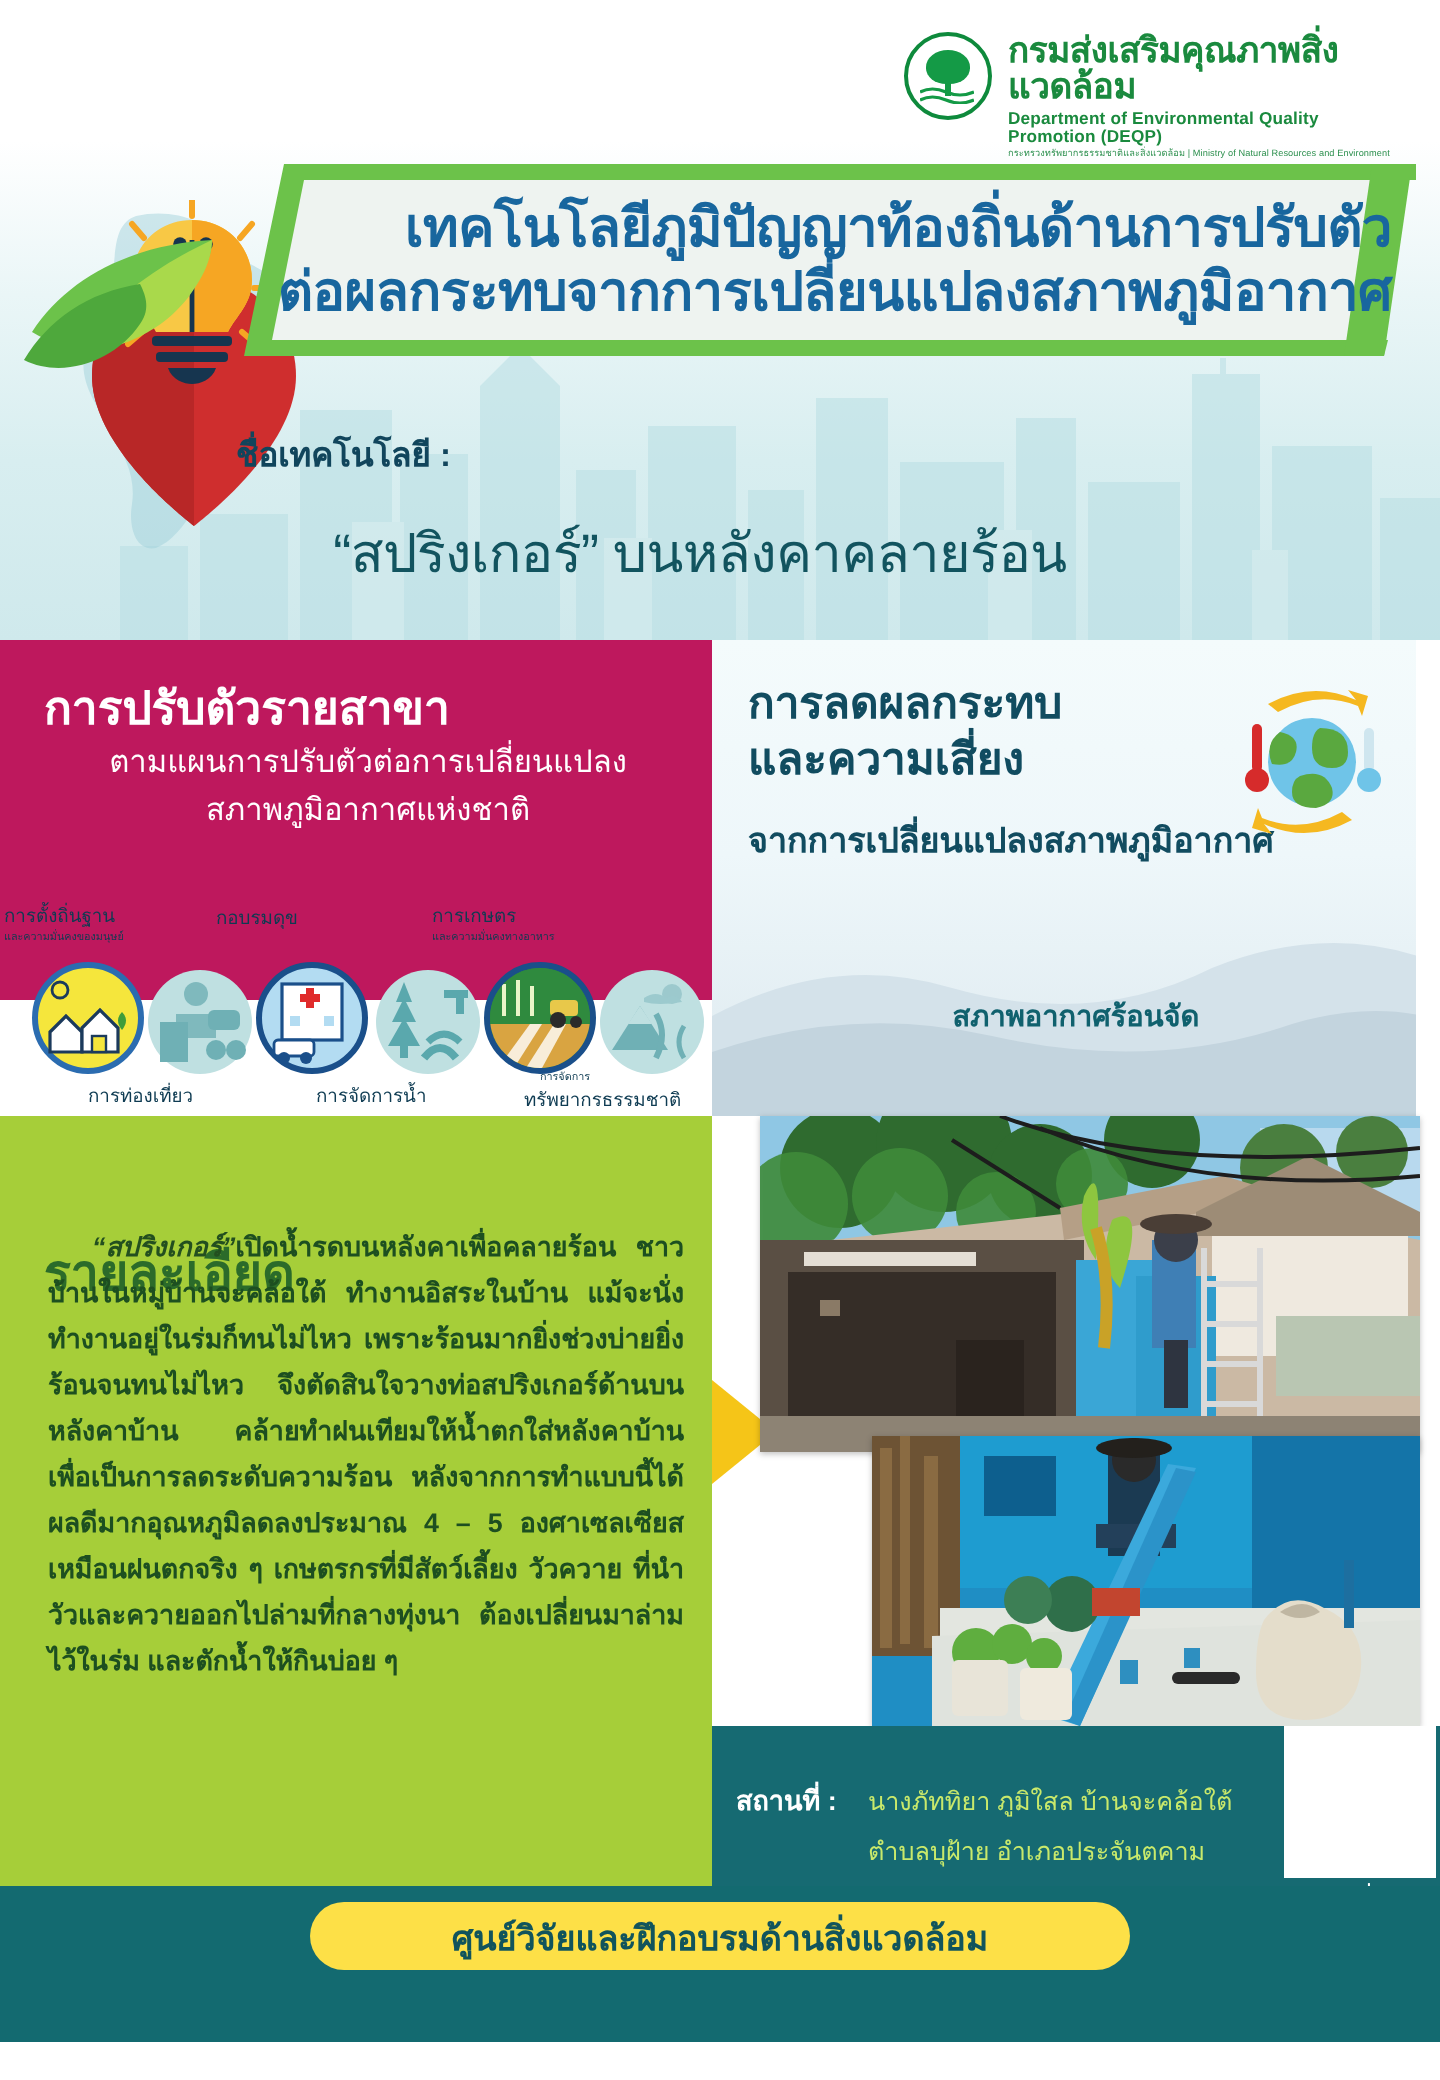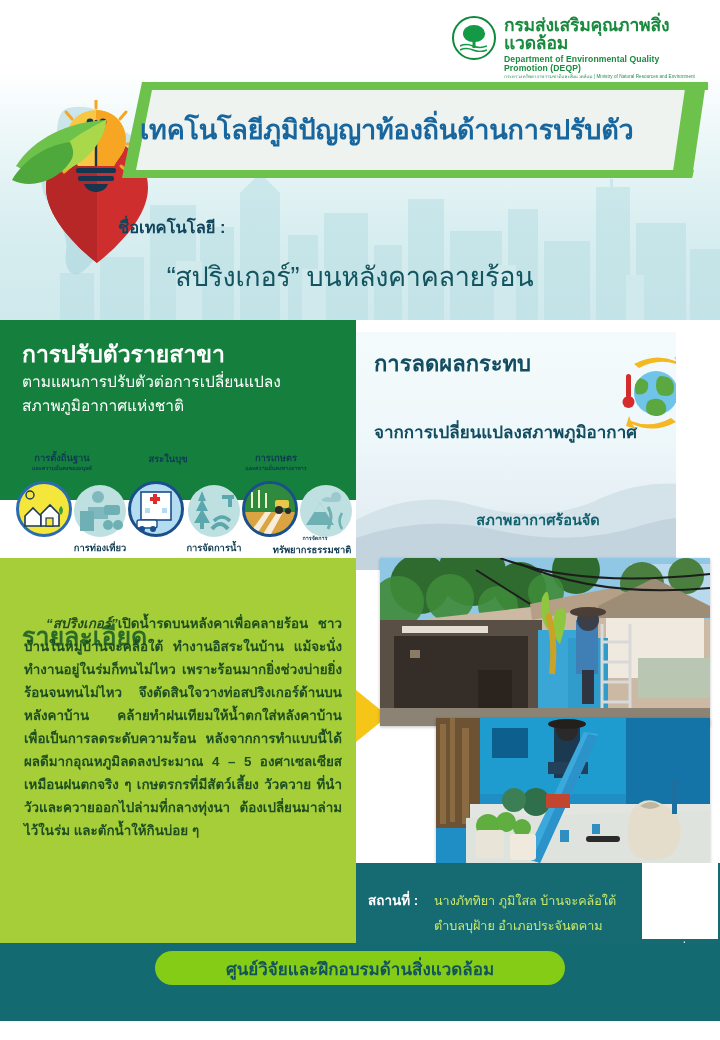--- a/index.html
+++ b/index.html
@@ -40,40 +40,40 @@
   .ribbon{position:absolute;left:128px;top:82px;width:576px;height:96px;
     background:#eef3f0;
     clip-path:polygon(22px 0,576px 0,560px 96px,6px 96px);
     box-shadow:0 2px 4px rgba(0,0,0,.08);}
   .ribbon-edge{position:absolute;left:122px;top:82px;width:586px;height:96px;
     background:#6cc24a;
     clip-path:polygon(20px 0,586px 0,586px 8px,30px 8px,14px 88px,572px 88px,570px 96px,0 96px);}
   .ribbon-r{position:absolute;left:672px;top:82px;width:34px;height:96px;background:#6cc24a;
     clip-path:polygon(14px 0,34px 0,20px 96px,0 96px);}
   .title{position:absolute;left:140px;top:88px;width:556px;height:86px;
-    display:flex;flex-direction:column;justify-content:center;align-items:flex-start;}
+    display:flex;flex-direction:column;justify-content:center;align-items:flex-end;}
   .title-l1,.title-l2{color:#18669e;font-weight:bold;font-size:27px;line-height:1.18;white-space:nowrap;letter-spacing:-.2px;}
 
   .techlabel{position:absolute;left:118px;top:214px;font-size:16.5px;font-weight:bold;color:#11455c;}
   .techname{position:absolute;left:0;top:255px;width:700px;text-align:center;
     font-size:27px;font-weight:normal;color:#12545f;letter-spacing:-.3px;}
 
   
-  .leftpanel{position:absolute;left:0;top:320px;width:356px;height:180px;background:#15803d;}
+  .leftpanel{position:absolute;left:0;top:320px;width:356px;height:180px;background:#be185d;text-align:center;}
   .lp-h1{position:absolute;left:22px;top:16px;font-size:23px;font-weight:bold;color:#ffffff;}
   .lp-h2{position:absolute;left:22px;top:50px;width:324px;font-size:15.5px;font-weight:normal;color:#ffffff;line-height:1.52;}
 
   .iconrow{position:absolute;left:4px;top:452px;width:352px;height:104px;}
   .ic{position:absolute;border-radius:50%;}
-  .iclbl{position:absolute;text-align:center;font-weight:bold;color:#0e3b52;white-space:nowrap;}
+  .iclbl{position:absolute;font-weight:normal;color:#0e3b52;white-space:nowrap;}
   .iclbl.big{font-size:9.4px;}
   .iclbl.sml{font-size:5.4px;}
 
-  .rightpanel{position:absolute;left:356px;top:320px;width:320px;height:238px;
-    background:linear-gradient(180deg,#f4fbfc 0%,#eef7fa 45%,#dde9ef 100%);overflow:hidden;margin-top:12px;}
+  .rightpanel{position:absolute;left:356px;top:320px;width:352px;height:238px;
+    background:linear-gradient(180deg,#f4fbfc 0%,#eef7fa 45%,#dde9ef 100%);overflow:hidden;}
   .rp-hills{position:absolute;left:0;bottom:0;width:364px;height:120px;}
   .rp-h1{position:absolute;left:18px;top:18px;font-size:22px;font-weight:bold;color:#114c60;line-height:1.28;}
   .rp-h2{position:absolute;left:18px;top:86px;font-size:17px;font-weight:bold;color:#114c60;}
   .rp-globe{position:absolute;left:250px;top:22px;width:96px;height:78px;}
   .rp-cap{position:absolute;left:0;top:176px;width:364px;text-align:center;
     font-size:14.5px;font-weight:bold;color:#10616e;}
 
   
   .detail{position:absolute;left:0;top:558px;width:356px;height:385px;background:#a6ce39;}
   .detail-head{position:absolute;left:22px;top:10px;font-size:25px;font-weight:bold;color:#2b6b2a;margin-top:48px;}
@@ -92,21 +92,21 @@
   .loc-label{position:absolute;left:12px;top:26px;font-size:13.5px;font-weight:bold;color:#ffffff;}
   .loc-text{position:absolute;left:78px;top:10px;width:210px;font-size:12.6px;line-height:1.95;
     color:#c9e96b;font-weight:normal;margin-top:16px;}
   .qrbox{position:absolute;left:286px;top:0px;width:76px;height:100px;}
   .qrwhite{position:absolute;left:0;top:0;width:76px;height:76px;background:#fff;}
   .qrlbl{position:absolute;left:0;top:78px;width:76px;text-align:center;font-size:9px;
     font-weight:bold;color:#ffffff;}
 
   .footbar{position:absolute;left:0;top:943px;width:720px;height:78px;background:#136a70;}
   .footpill{position:absolute;left:155px;top:8px;width:410px;height:34px;border-radius:17px;
-    background:#84cc16;display:flex;align-items:center;justify-content:center;}
+    background:#fde047;display:flex;align-items:center;justify-content:center;}
   .footpill span{font-size:17px;font-weight:bold;color:#11545c;}
   .white-gap{position:absolute;left:0;top:1021px;width:720px;height:19px;background:#fff;}
   .leftgreen{position:absolute;left:0;top:943px;width:356px;height:10px;background:#a6ce39;}
 </style>
 </head>
 <body>
 
 <div class="poster">
 
   <div class="topband">
@@ -187,39 +187,40 @@
         <path d="M96 2 C70 14 44 32 28 56 C48 60 74 46 86 28 C94 17 96 8 96 2 Z" fill="#a9d94b"></path>
         <path d="M60 24 C34 28 14 42 2 62 C22 72 48 62 60 44 C66 36 62 28 60 24 Z" fill="#4ea83c"></path>
       </svg>
     </div>
 
     <div class="ribbon"></div>
     <div class="ribbon-edge"></div>
     <div class="ribbon-r"></div>
     <div class="title">
       <div class="title-l1">เทคโนโลยีภูมิปัญญาท้องถิ่นด้านการปรับตัว</div>
+      <div class="title-l2">ต่อผลกระทบจากการเปลี่ยนแปลงสภาพภูมิอากาศ</div>
     </div>
 
     <div class="techlabel">ชื่อเทคโนโลยี :</div>
     <div class="techname">“สปริงเกอร์” บนหลังคาคลายร้อน</div>
   </div>
 
   <div class="leftpanel">
     <div class="lp-h1">การปรับตัวรายสาขา</div>
     <div class="lp-h2">
       <div>ตามแผนการปรับตัวต่อการเปลี่ยนแปลง</div>
       <div>สภาพภูมิอากาศแห่งชาติ</div>
     </div>
   </div>
 
   <div class="iconrow">
 
     <div class="iclbl big" style="left:-2px;top:-2px;width:120px;">การตั้งถิ่นฐาน</div>
     <div class="iclbl sml" style="left:-2px;top:12px;width:120px;">และความมั่นคงของมนุษย์</div>
-    <div class="iclbl big" style="left:104px;top:-1px;width:120px;">สระในบุข</div>
+    <div class="iclbl big" style="left:104px;top:-1px;width:120px;">กอบรมดุข</div>
     <div class="iclbl big" style="left:212px;top:-2px;width:120px;">การเกษตร</div>
     <div class="iclbl sml" style="left:212px;top:12px;width:120px;">และความมั่นคงทางอาหาร</div>
 
     <div class="ic" style="left:12px;top:29px;width:56px;height:56px;background:#f5e63c;border:3px solid #2b6cb0;box-sizing:border-box;">
       <svg viewBox="0 0 50 50" width="50" height="50">
         <circle cx="11" cy="11" r="4" fill="none" stroke="#1b3a5c" stroke-width="1.4"></circle>
         <path d="M6 32 L14 24 L22 32 L22 42 L6 42 Z" fill="#fff" stroke="#1b3a5c" stroke-width="1.6"></path>
         <path d="M22 30 L31 21 L40 30 L40 42 L22 42 Z" fill="#fff" stroke="#1b3a5c" stroke-width="1.6"></path>
         <rect x="27" y="34" width="7" height="8" fill="#f5e63c" stroke="#1b3a5c" stroke-width="1.2"></rect>
         <path d="M42 22 q4 4 0 9 q-4-5 0-9z" fill="#3f9c3a"></path>
@@ -290,20 +291,21 @@
     <div class="iclbl big" style="left:258px;top:90px;width:100px;">ทรัพยากรธรรมชาติ</div>
   </div>
 
   <div class="rightpanel">
     <svg class="rp-hills" viewBox="0 0 364 120" preserveAspectRatio="none">
       <path d="M0 70 Q60 38 120 56 Q190 76 250 46 Q310 22 364 44 L364 120 L0 120 Z" fill="#d4e2ea"></path>
       <path d="M0 88 Q70 64 140 80 Q220 98 290 74 Q330 62 364 72 L364 120 L0 120 Z" fill="#c3d4de"></path>
     </svg>
     <div class="rp-h1">
       <div>การลดผลกระทบ</div>
+      <div>และความเสี่ยง</div>
     </div>
     <div class="rp-h2">จากการเปลี่ยนแปลงสภาพภูมิอากาศ</div>
     <svg class="rp-globe" viewBox="0 0 96 78">
       <path d="M28 10 q22-12 44-2 l-4-5 l10 3 l-3 10 l-2-5 q-20-8-40 3z" fill="#f5b820"></path>
       <path d="M70 68 q-22 12-44 2 l4 5 l-10-3 l3-10 l2 5 q20 8 40-3z" fill="#f5b820"></path>
       <circle cx="50" cy="39" r="22" fill="#6fc4e8"></circle>
       <path d="M34 24 q10 2 8 10 q-2 8 -12 6 q-4-10 4-16z" fill="#5aa83f"></path>
       <path d="M54 22 q14 0 14 12 q0 8-8 8 q-10 0-10-10 q0-8 4-10z" fill="#5aa83f"></path>
       <path d="M44 46 q12-4 16 6 q2 8-8 10 q-12 0-12-8 q0-6 4-8z" fill="#5aa83f"></path>
       <rect x="20" y="20" width="5" height="24" rx="2.5" fill="#d62b2b"></rect>

